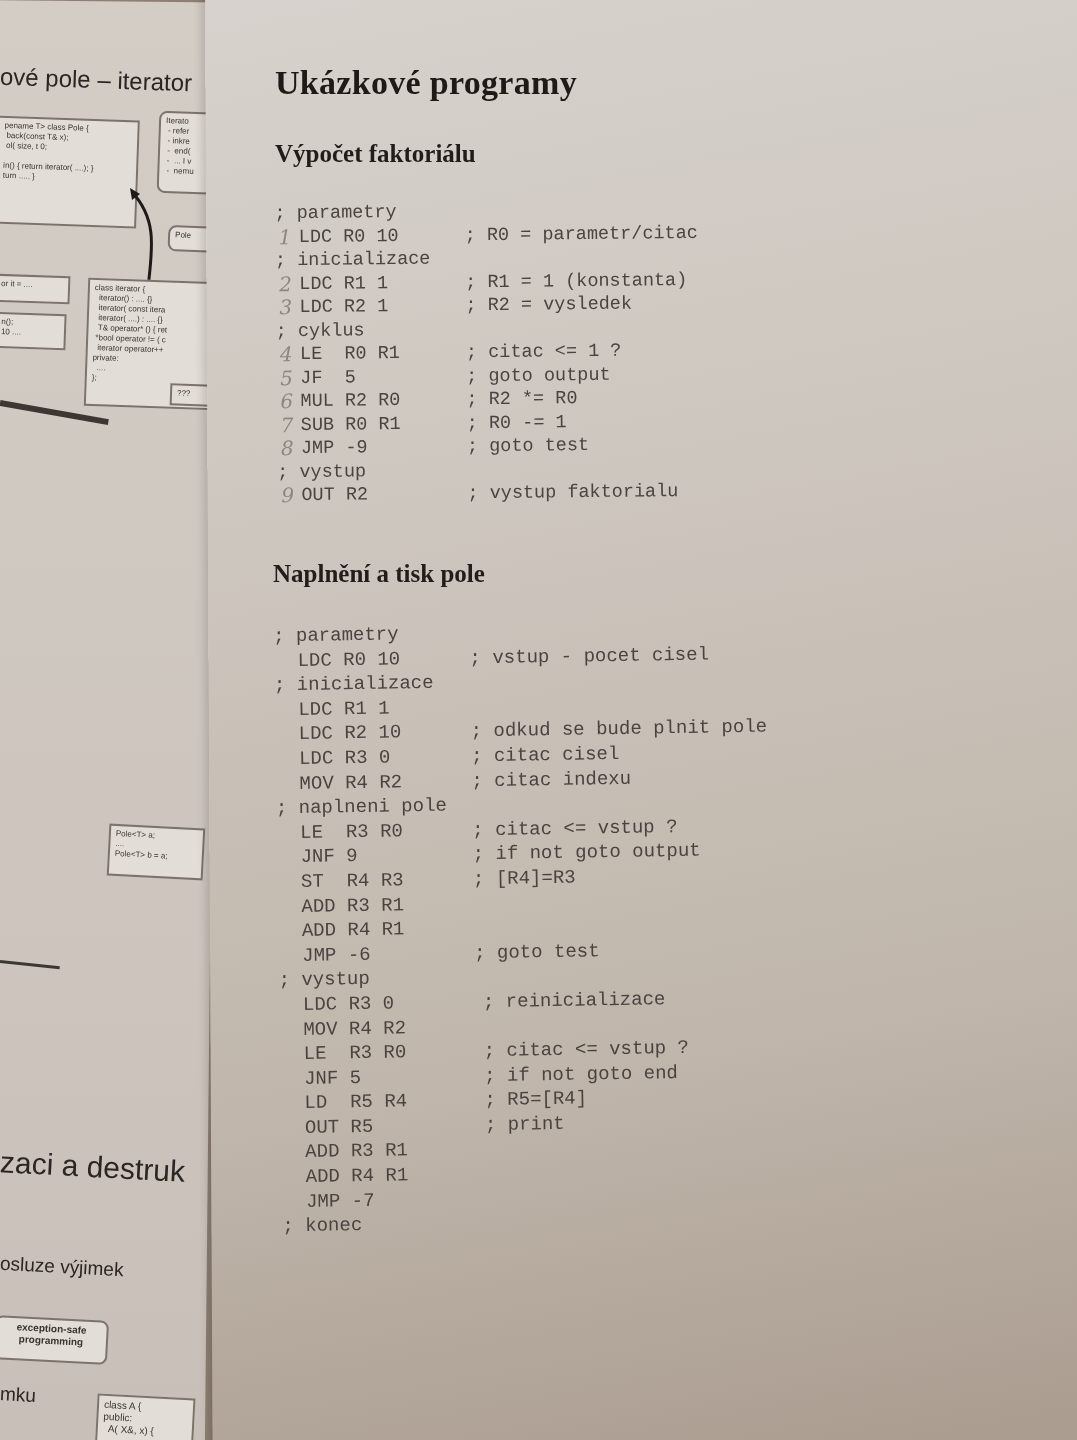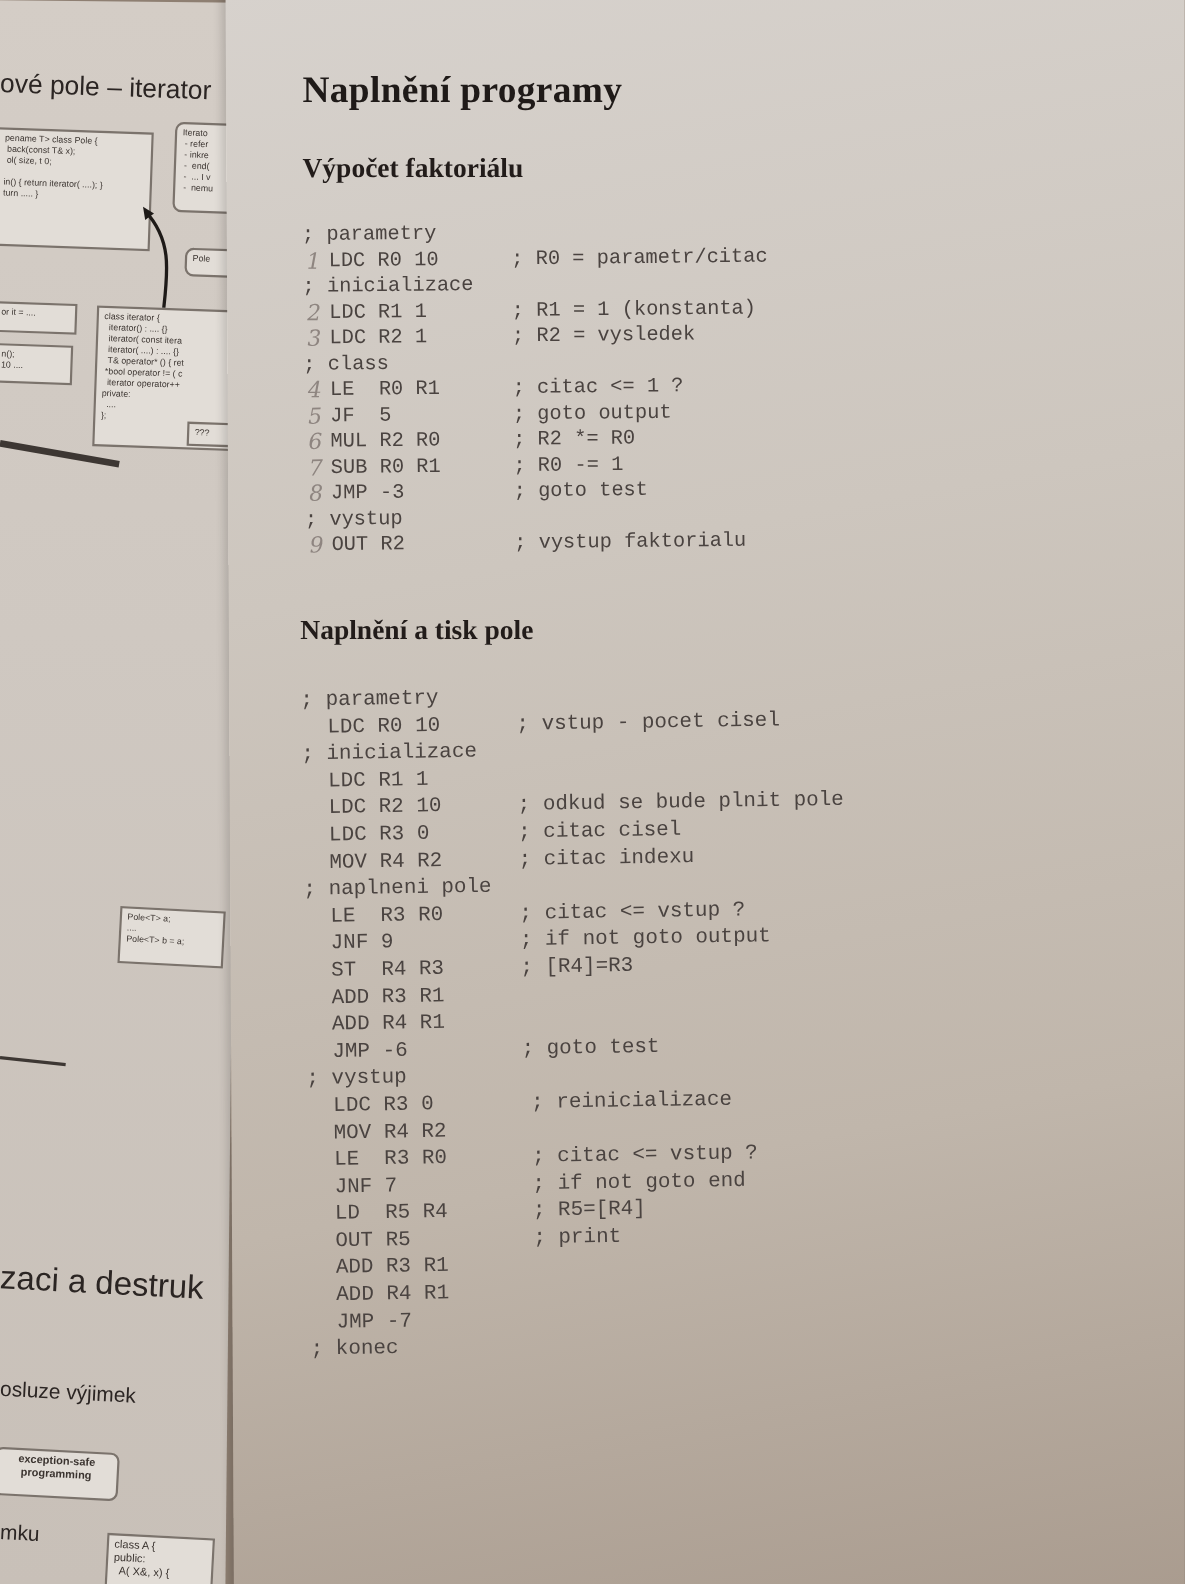--- a/index.html
+++ b/index.html
@@ -117,36 +117,36 @@
 programming</div>
 
 <div class="slide-title" style="left:0;top:1384px;font-size:19px;transform:rotate(3deg);">mku</div>
 
 <div class="slide-box" style="left:96px;top:1396px;width:84px;height:50px;font-size:10px;line-height:12px;transform:rotate(3deg);">class A {
 public:
   A( X&amp;, x) {</div>
 
 <div class="main-sheet"></div>
 
-<div class="doc-title">Naplnění programy</div>
+<div class="doc-title">Ukázkové programy</div>
 
 <div class="section-title" style="left:275px;top:140px;text-align:right;">Výpočet faktoriálu</div>
 
 <div class="code-block" style="left:300px;top:203px;transform:rotate(-0.6deg);">
   <div class="code-line label"><span class="instr">; parametry</span></div>
   <div class="code-line"><span class="hand">1</span><span class="instr">LDC R0 10</span><span class="comment" style="left:166px">; R0 = parametr/citac</span></div>
   <div class="code-line label"><span class="instr">; inicializace</span></div>
   <div class="code-line"><span class="hand">2</span><span class="instr">LDC R1 1</span><span class="comment" style="left:166px">; R1 = 1 (konstanta)</span></div>
   <div class="code-line"><span class="hand">3</span><span class="instr">LDC R2 1</span><span class="comment" style="left:166px">; R2 = vysledek</span></div>
-  <div class="code-line label"><span class="instr">; class</span></div>
+  <div class="code-line label"><span class="instr">; cyklus</span></div>
   <div class="code-line"><span class="hand">4</span><span class="instr">LE  R0 R1</span><span class="comment" style="left:166px">; citac &lt;= 1 ?</span></div>
   <div class="code-line"><span class="hand">5</span><span class="instr">JF  5</span><span class="comment" style="left:166px">; goto output</span></div>
   <div class="code-line"><span class="hand">6</span><span class="instr">MUL R2 R0</span><span class="comment" style="left:166px">; R2 *= R0</span></div>
   <div class="code-line"><span class="hand">7</span><span class="instr">SUB R0 R1</span><span class="comment" style="left:166px">; R0 -= 1</span></div>
-  <div class="code-line"><span class="hand">8</span><span class="instr">JMP -3</span><span class="comment" style="left:166px">; goto test</span></div>
+  <div class="code-line"><span class="hand">8</span><span class="instr">JMP -9</span><span class="comment" style="left:166px">; goto test</span></div>
   <div class="code-line label"><span class="instr">; vystup</span></div>
   <div class="code-line"><span class="hand">9</span><span class="instr">OUT R2</span><span class="comment" style="left:166px">; vystup faktorialu</span></div>
 </div>
 
 <div class="section-title" style="left:273px;top:560px;">Naplnění a tisk pole</div>
 
 <div class="code-block" style="left:297px;top:625px;transform:rotate(-0.9deg);transform-origin:top left;font-size:19px;">
   <div class="code-line label" style="height:24.6px"><span class="instr">; parametry</span></div>
   <div class="code-line" style="height:24.6px"><span class="instr">LDC R0 10</span><span class="comment" style="left:172px">; vstup - pocet cisel</span></div>
   <div class="code-line label" style="height:24.6px"><span class="instr">; inicializace</span></div>
@@ -158,20 +158,20 @@
   <div class="code-line" style="height:24.6px"><span class="instr">LE  R3 R0</span><span class="comment" style="left:172px">; citac &lt;= vstup ?</span></div>
   <div class="code-line" style="height:24.6px"><span class="instr">JNF 9</span><span class="comment" style="left:172px">; if not goto output</span></div>
   <div class="code-line" style="height:24.6px"><span class="instr">ST  R4 R3</span><span class="comment" style="left:172px">; [R4]=R3</span></div>
   <div class="code-line" style="height:24.6px"><span class="instr">ADD R3 R1</span><span class="comment" style="left:172px"></span></div>
   <div class="code-line" style="height:24.6px"><span class="instr">ADD R4 R1</span><span class="comment" style="left:172px"></span></div>
   <div class="code-line" style="height:24.6px"><span class="instr">JMP -6</span><span class="comment" style="left:172px">; goto test</span></div>
   <div class="code-line label" style="height:24.6px"><span class="instr">; vystup</span></div>
   <div class="code-line" style="height:24.6px"><span class="instr">LDC R3 0</span><span class="comment" style="left:180px">; reinicializace</span></div>
   <div class="code-line" style="height:24.6px"><span class="instr">MOV R4 R2</span><span class="comment" style="left:180px"></span></div>
   <div class="code-line" style="height:24.6px"><span class="instr">LE  R3 R0</span><span class="comment" style="left:180px">; citac &lt;= vstup ?</span></div>
-  <div class="code-line" style="height:24.6px"><span class="instr">JNF 7</span><span class="comment" style="left:180px">; if not goto end</span></div>
+  <div class="code-line" style="height:24.6px"><span class="instr">JNF 5</span><span class="comment" style="left:180px">; if not goto end</span></div>
   <div class="code-line" style="height:24.6px"><span class="instr">LD  R5 R4</span><span class="comment" style="left:180px">; R5=[R4]</span></div>
   <div class="code-line" style="height:24.6px"><span class="instr">OUT R5</span><span class="comment" style="left:180px">; print</span></div>
   <div class="code-line" style="height:24.6px"><span class="instr">ADD R3 R1</span><span class="comment" style="left:180px"></span></div>
   <div class="code-line" style="height:24.6px"><span class="instr">ADD R4 R1</span><span class="comment" style="left:180px"></span></div>
   <div class="code-line" style="height:24.6px"><span class="instr">JMP -7</span><span class="comment" style="left:180px"></span></div>
   <div class="code-line label" style="height:24.6px"><span class="instr">; konec</span></div>
 </div>
 
 </body></html>

